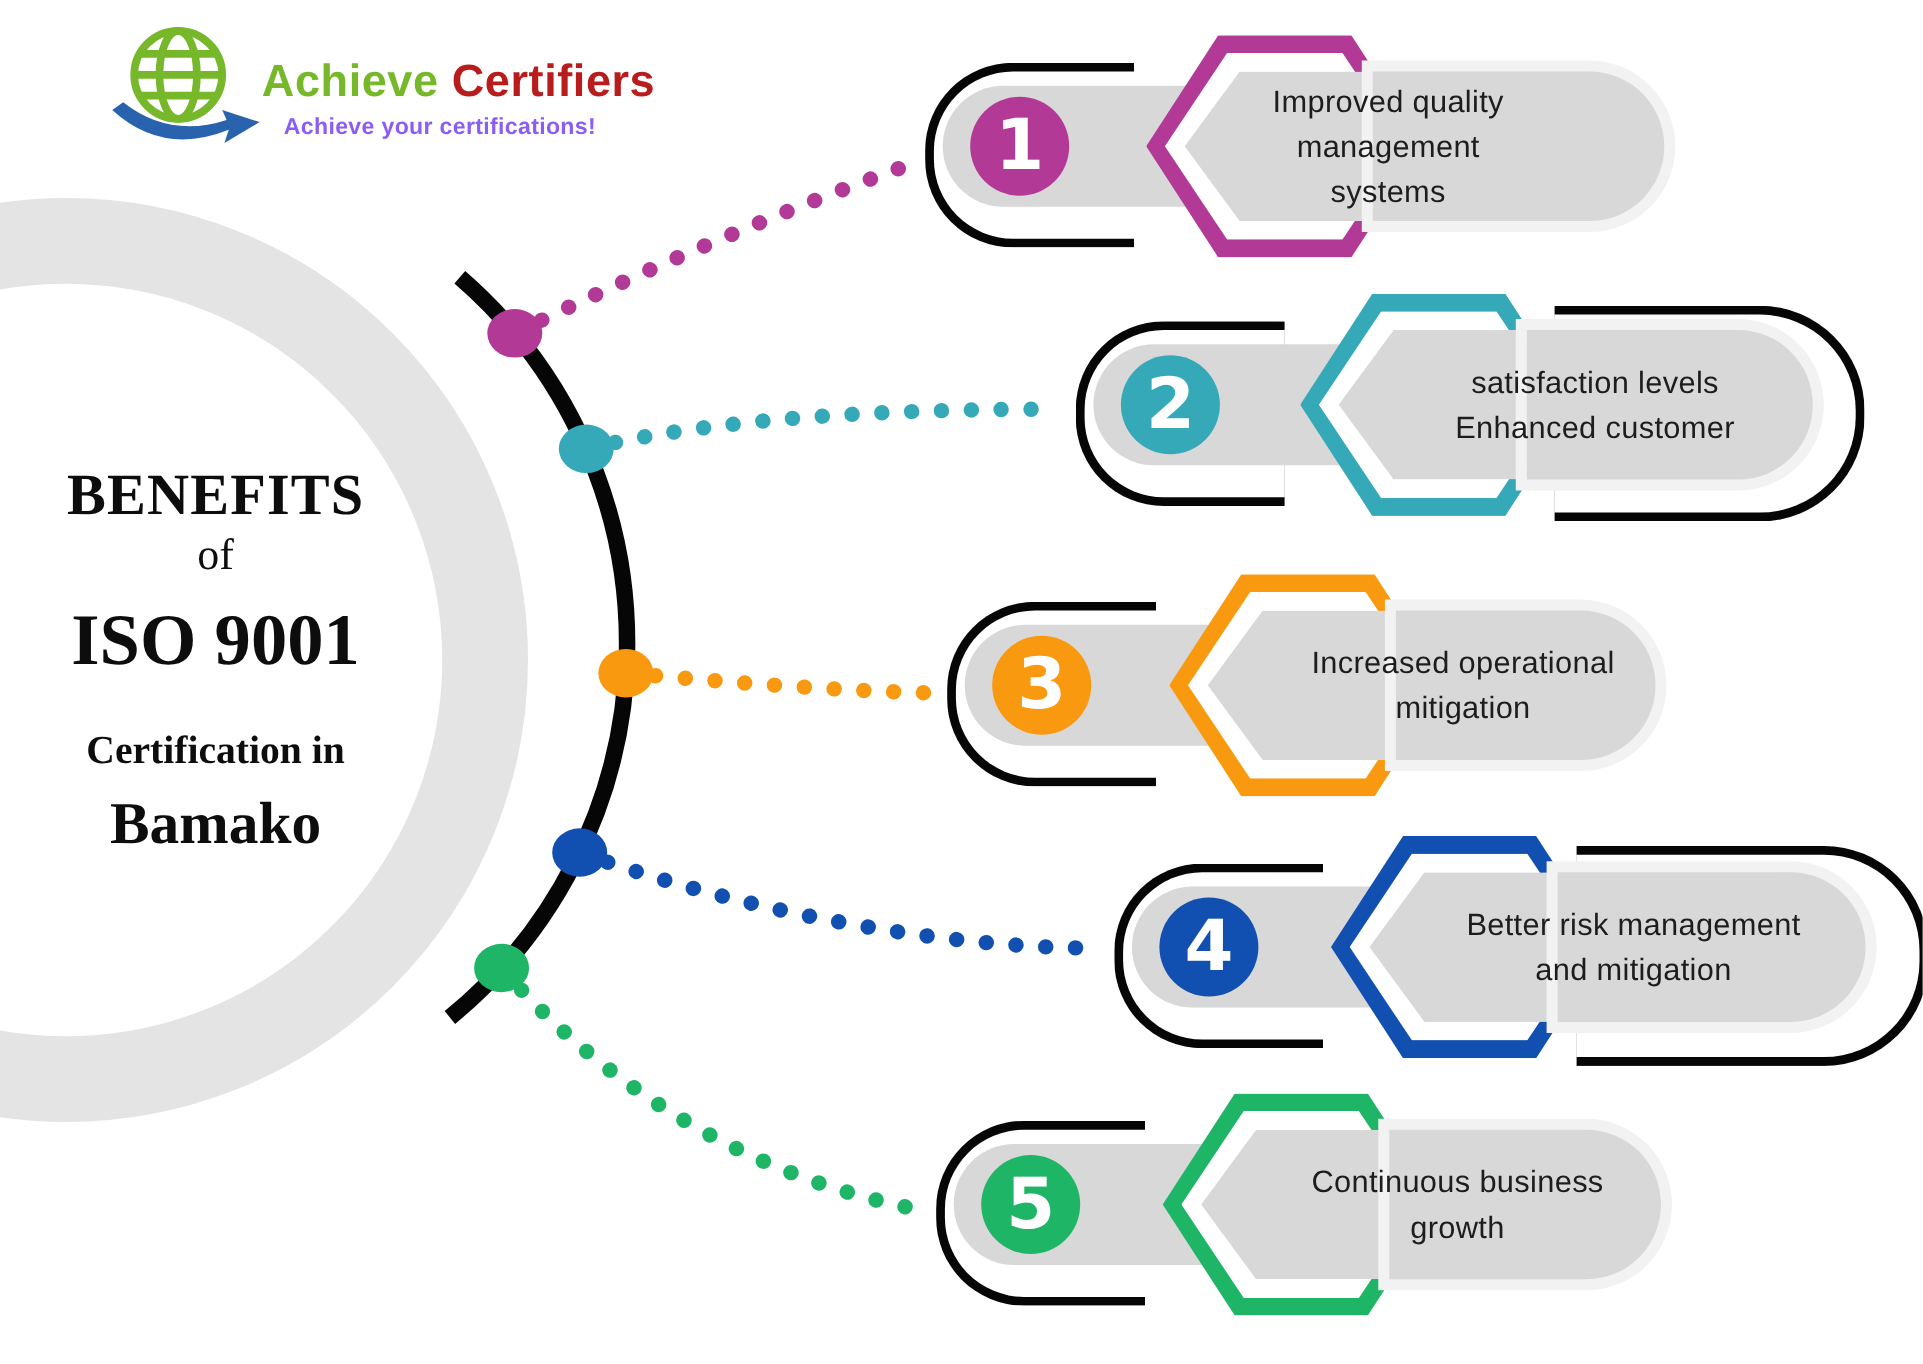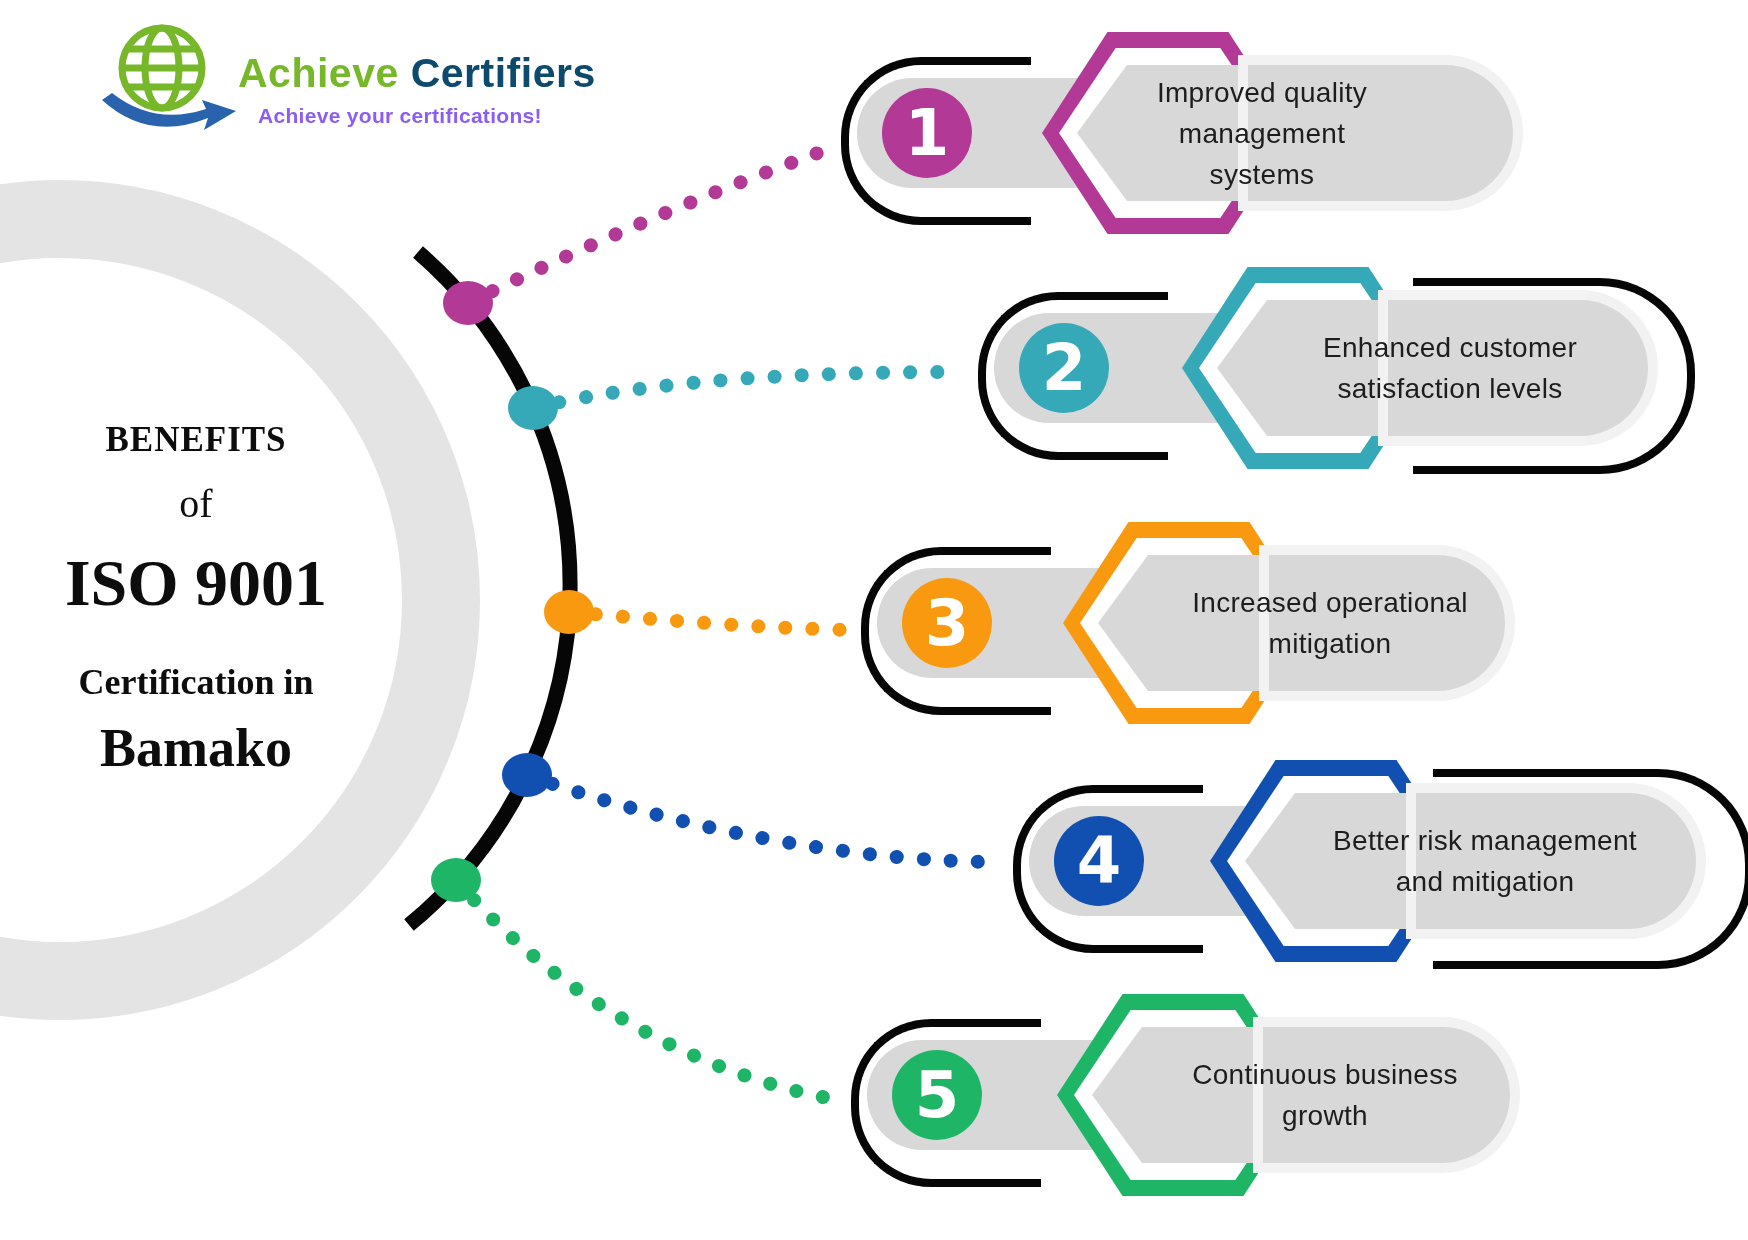--- a/index.html
+++ b/index.html
@@ -8,27 +8,27 @@
 
   
   .gray-ring{position:absolute;left:-360px;top:180px;width:684px;height:684px;
              border:78px solid #e4e4e4;border-radius:50%;}
 
   
   .logo{position:absolute;left:96px;top:16px;width:560px;height:130px;}
   .logo svg{position:absolute;left:0;top:0;}
   .brand{position:absolute;left:142px;top:34px;font-size:41px;font-weight:700;letter-spacing:.5px;white-space:nowrap;}
   .brand .b1{color:#76b82a;}
-  .brand .b2{color:#0c4a6e;}
+  .brand .b2{color:#b91c1c;}
   .tagline{position:absolute;left:162px;top:88px;font-size:21px;color:#8b5cf6;letter-spacing:.3px;white-space:nowrap;font-weight:bold;}
 
   
   .headline{position:absolute;left:26px;top:420px;width:340px;text-align:center;
             font-family:"Liberation Serif","DejaVu Serif",serif;color:#0d0d0d;}
-  .headline .h-benefits{font-size:35px;font-weight:700;letter-spacing:1px;margin-bottom:20px;}
+  .headline .h-benefits{font-size:53px;font-weight:700;letter-spacing:1px;}
   .headline .h-of{font-size:40px;margin-bottom:18px;}
   .headline .h-iso{font-size:66px;font-weight:700;margin-bottom:40px;text-align:center;}
   .headline .h-cert{font-size:36px;margin-bottom:14px;font-weight:bold;}
   .headline .h-city{font-size:54px;font-weight:700;}
 
   
   #wires{position:absolute;left:0;top:0;z-index:1;}
 
   
   .module{position:absolute;z-index:2;}
@@ -122,22 +122,22 @@
     <div class="right-outline" style="left:1413px;top:278px;width:274px;height:180px;"></div>
     <div class="black-c" style="left:978px;top:292px;width:182px;height:152px;"></div>
     <div class="left-pill" style="left:994px;top:313px;width:300px;height:110px;"></div>
     <div class="num-circle" style="left:1019px;top:323px;">2</div>
     <div class="hex-outer" style="left:1182px;top:267px;">
       <div class="hex-inner"></div>
     </div>
     <div class="panel-point" style="left:1217px;top:300px;width:172px;height:136px;"></div>
     <div class="panel-body" style="left:1388px;top:300px;width:260px;height:136px;"></div>
     <div class="panel-text" style="left:1270px;top:292px;width:360px;height:152px;">
+      <span>satisfaction levels</span>
       <span>Enhanced customer</span>
-      <span>satisfaction levels</span>
     </div>
   </div>
 
   <div class="module" style="--accent: #f9990f;">
     <div class="black-c" style="left:861px;top:547px;width:182px;height:152px;"></div>
     <div class="left-pill" style="left:877px;top:568px;width:300px;height:110px;"></div>
     <div class="num-circle" style="left:902px;top:578px;">3</div>
     <div class="hex-outer" style="left:1063px;top:522px;">
       <div class="hex-inner"></div>
     </div>

